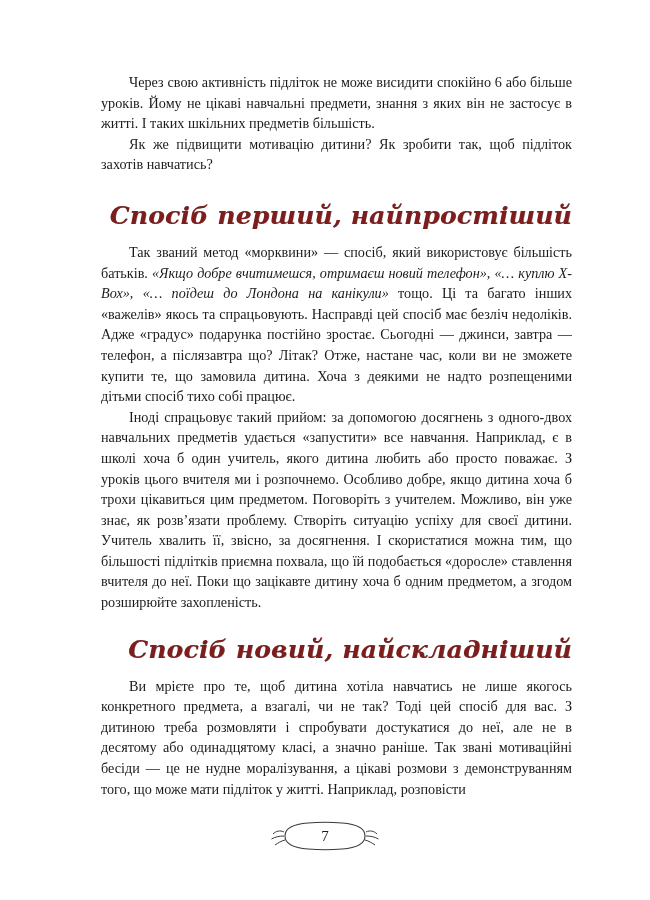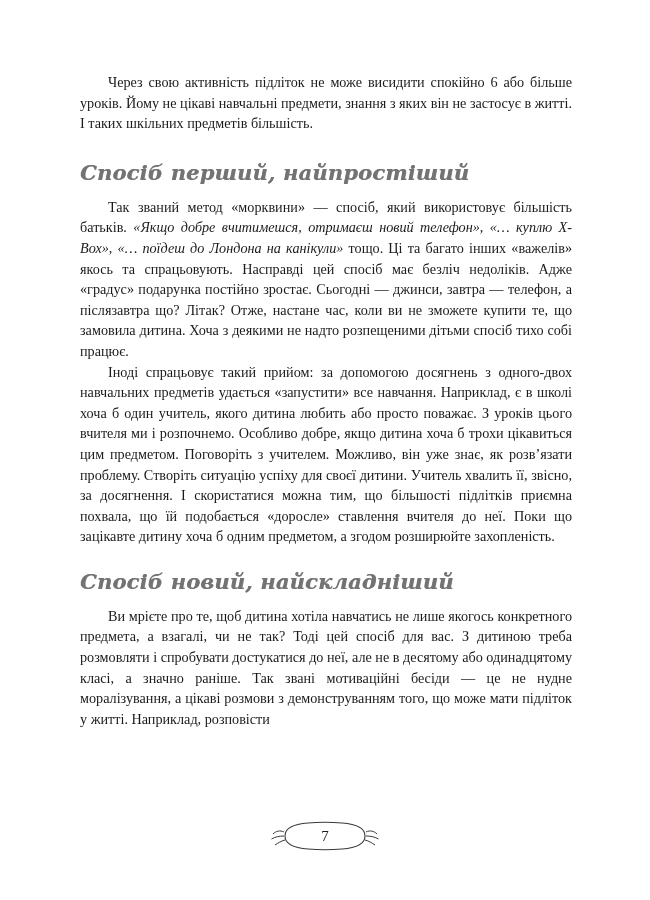--- a/index.html
+++ b/index.html
@@ -12,44 +12,44 @@
     background: #ffffff;
     font-family: "Liberation Serif", serif;
     color: #1a1a1a;
     overflow: hidden;
   }
   .page {
     position: relative;
     width: 650px;
     height: 900px;
     box-sizing: border-box;
-    padding: 72px 78px 0 80px;
+    padding: 72px 78px 0 101px;
   }
   .para {
     font-size: 14.2px;
     line-height: 20.6px;
     text-align: justify;
     text-indent: 28px;
     margin: 0;
     hyphens: manual;
   }
   .para + .para {
     margin-top: 0;
   }
   .block {
     margin-bottom: 0;
   }
   .heading {
-    text-align: left;
+    text-align: right;
     font-family: "DejaVu Serif", serif;
     font-weight: bold;
     font-style: italic;
-    font-size: 21px;
+    font-size: 25px;
     letter-spacing: 0.2px;
-    color: #737373;
+    color: #7f1d1d;
     margin: 22px 0 12px 0;
     text-shadow: 0.4px 0 0 rgba(0,0,0,0.45);
   }
   .heading.first {
     margin-top: 26px;
   }
   em.i {
   }
   .footer {
     position: absolute;
@@ -82,20 +82,21 @@
     z-index: 2;
   }
 </style>
 </head>
 <body>
 
 <div class="page">
 
   <div class="block">
     <p class="para">Через свою активність підліток не може висидити спокійно 6 або більше уроків. Йому не цікаві навчальні предмети, знання з яких він не застосує в житті. І таких шкільних предметів більшість.</p>
+    <p class="para">Як же підвищити мотивацію дитини? Як зробити так, щоб підліток захотів навчатись?</p>
   </div>
 
   <h2 class="heading first">Спосіб перший, найпростіший</h2>
   <p class="para">
     <span>Так званий метод «морквини» — спосіб, який використовує більшість батьків. </span><em class="i">«Якщо добре вчитимешся, отримаєш новий телефон», «… куплю Х-Вох», «… поїдеш до Лондона на канікули»</em><span> тощо. Ці та багато інших «важелів» якось та спрацьовують. Насправді цей спосіб має безліч недоліків. Адже «градус» подарунка постійно зростає. Сьогодні — джинси, завтра — телефон, а післязавтра що? Літак? Отже, настане час, коли ви не зможете купити те, що замовила дитина. Хоча з деякими не надто розпещеними дітьми спосіб тихо собі працює.</span>
   </p>
 
   <p class="para">
     <span>Іноді спрацьовує такий прийом: за допомогою досягнень з одного-двох навчальних предметів удається «запустити» все навчання. Наприклад, є в школі хоча б один учитель, якого дитина любить або просто поважає. З уроків цього вчителя ми і розпочнемо. Особливо добре, якщо дитина хоча б трохи цікавиться цим предметом. Поговоріть з учителем. Можливо, він уже знає, як розв’язати проблему. Створіть ситуацію успіху для своєї дитини. Учитель хвалить її, звісно, за досягнення. І скористатися можна тим, що більшості підлітків приємна похвала, що їй подобається «доросле» ставлення вчителя до неї. Поки що зацікавте дитину хоча б одним предметом, а згодом розширюйте захопленість.</span>
   </p>

